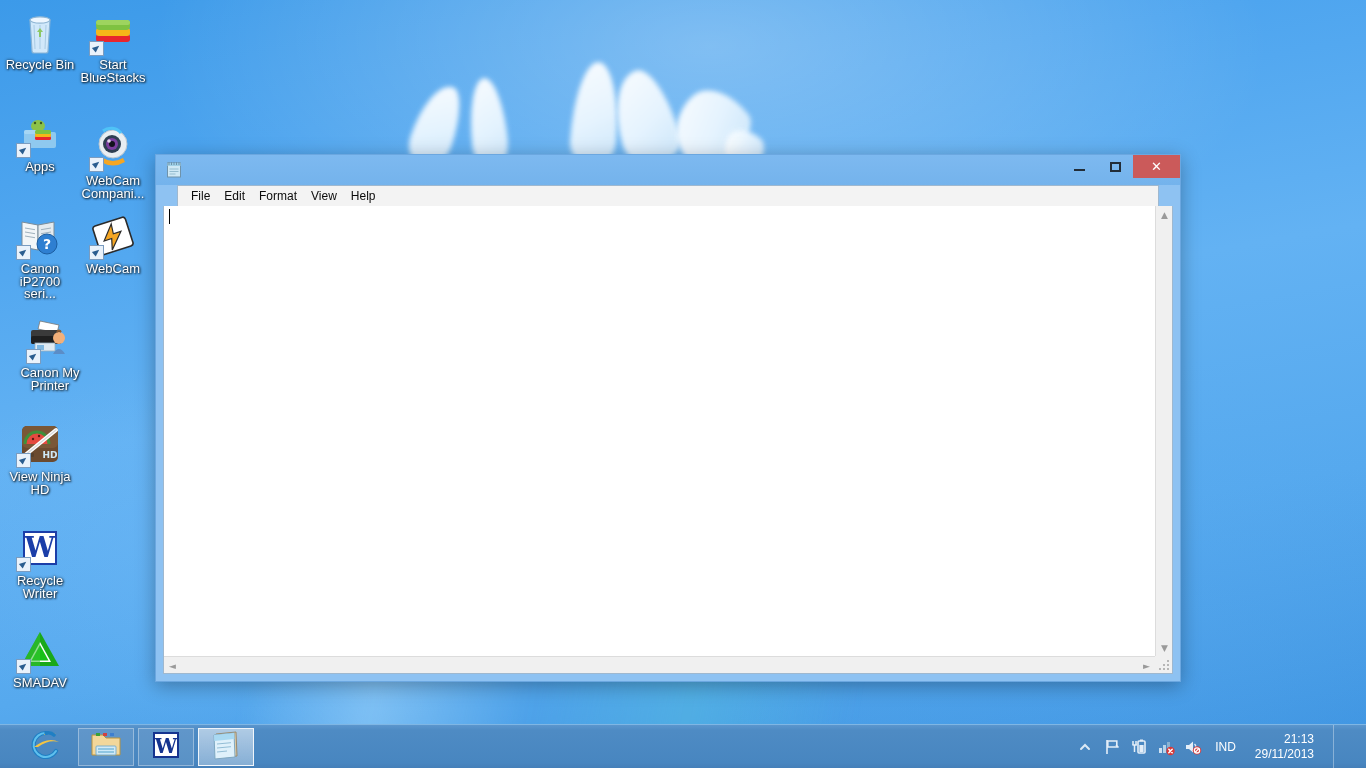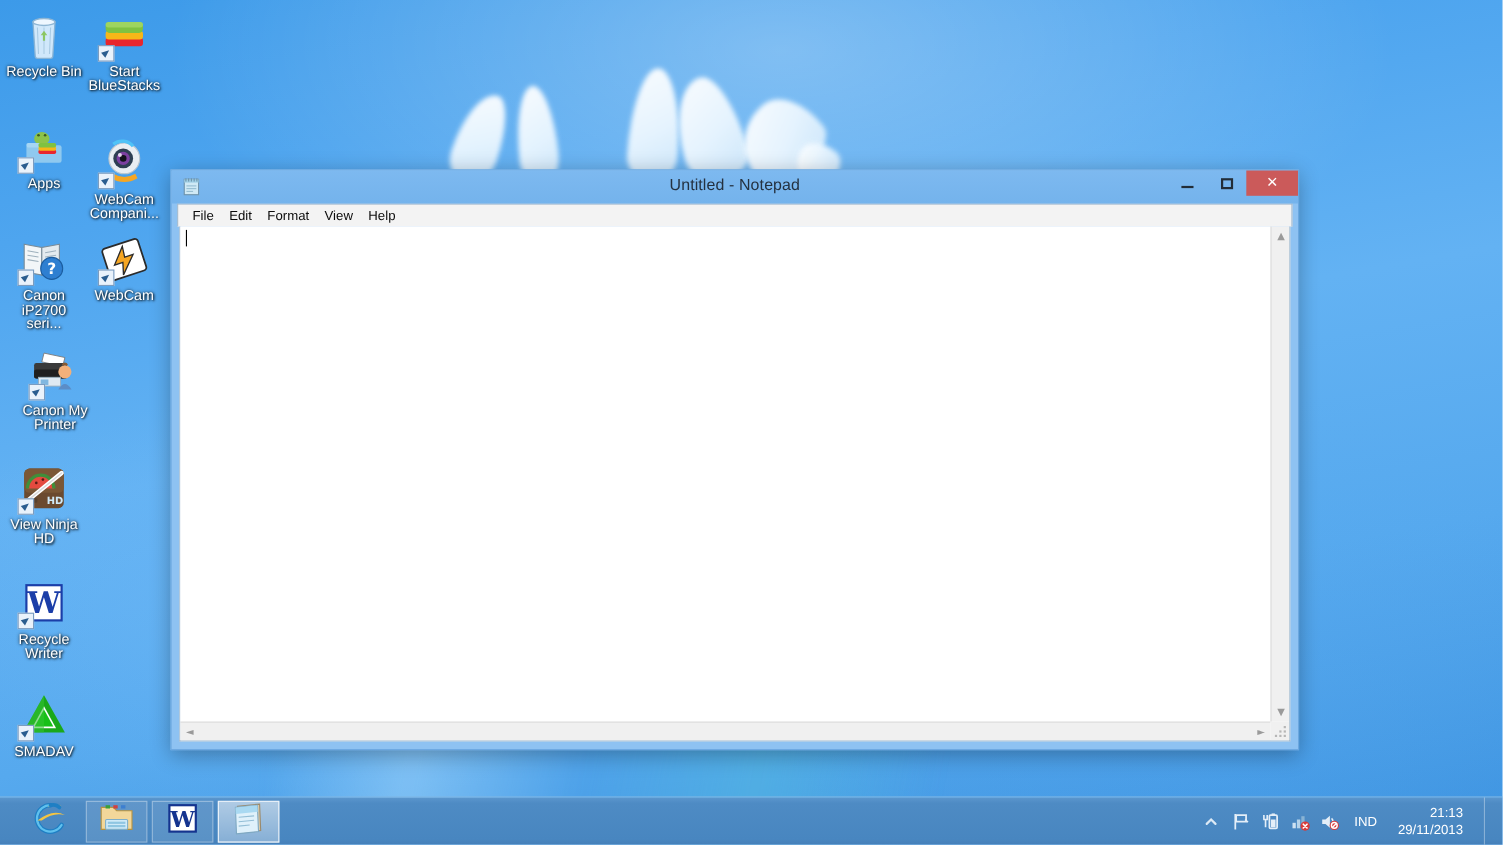--- a/index.html
+++ b/index.html
@@ -124,21 +124,21 @@
   .winbtn.close {
     width: 47px; height: 23px;
     background: #cb5a5a;
   }
   .bar-min { width: 11px; height: 2px; background: #222d38; margin-top: 7px; }
   .sq-max  { width: 11px; height: 10px; border: 2px solid #222d38; }
   .x-close { color: #ffffff; font-size: 13px; line-height: 13px; font-family: "DejaVu Sans", sans-serif; }
 
   #menubar {
     height: 21px;
-    margin: 0 5px;
+    margin: 0 21px;
     background: #f3f3f3;
     border: 1px solid #9fb8cf;
     border-bottom: none;
     display: flex;
     align-items: center;
     padding-left: 6px;
   }
   .menuitem {
     font-size: 12px;
     color: #0b0b0b;
@@ -211,21 +211,21 @@
   }
   .taskbtn.pinned { border-color: rgba(255,255,255,0.35); background: rgba(255,255,255,0.10); }
   .taskbtn.active {
     border-color: rgba(255,255,255,0.85);
     background: linear-gradient(180deg, rgba(255,255,255,0.55) 0%, rgba(255,255,255,0.34) 100%);
   }
   .taskbtn.plain { border-color: transparent; background: transparent; }
 
   #tray {
     margin-left: auto;
-    display: flex; align-items: center; height: 44px; padding-right: 8px; gap: 9px;
+    display: flex; align-items: center; height: 44px; padding-right: 24px; gap: 9px;
   }
   .trayicon { width: 18px; height: 18px; position: relative; cursor: default; }
   #tray-lang {
     font-size: 12px; color: #ffffff; padding: 0 4px; cursor: default;
   }
   #clock {
     text-align: right; color: #ffffff; line-height: 15px; padding: 0 8px 0 6px; cursor: default;
   }
   #clock .t { font-size: 12px; }
   #clock .d { font-size: 12px; }
@@ -406,21 +406,20 @@
     <div id="titlebar">
       <div class="winicon">
         <svg width="17" height="18" viewBox="0 0 17 18">
           <rect x="1.5" y="2" width="13" height="14" fill="#cfe9f5" stroke="#6f93ab" stroke-width="1"></rect>
           <rect x="1.5" y="2" width="13" height="3" fill="#9fd0e6"></rect>
           <path d="M3 1 v3 M5.5 1 v3 M8 1 v3 M10.5 1 v3 M13 1 v3" stroke="#6f93ab" stroke-width="1"></path>
           <path d="M3.5 8 h9 M3.5 10.5 h9 M3.5 13 h6" stroke="#8fb8cc" stroke-width="0.9"></path>
         </svg>
       </div>
 
-      <div id="title-text">Untitled - Notepad</div>
 
       <div class="winbtns">
         <div class="winbtn min">
           <div class="bar-min"></div>
         </div>
         <div class="winbtn max">
           <div class="sq-max"></div>
         </div>
         <div class="winbtn close">
           <span class="x-close">✕</span>

